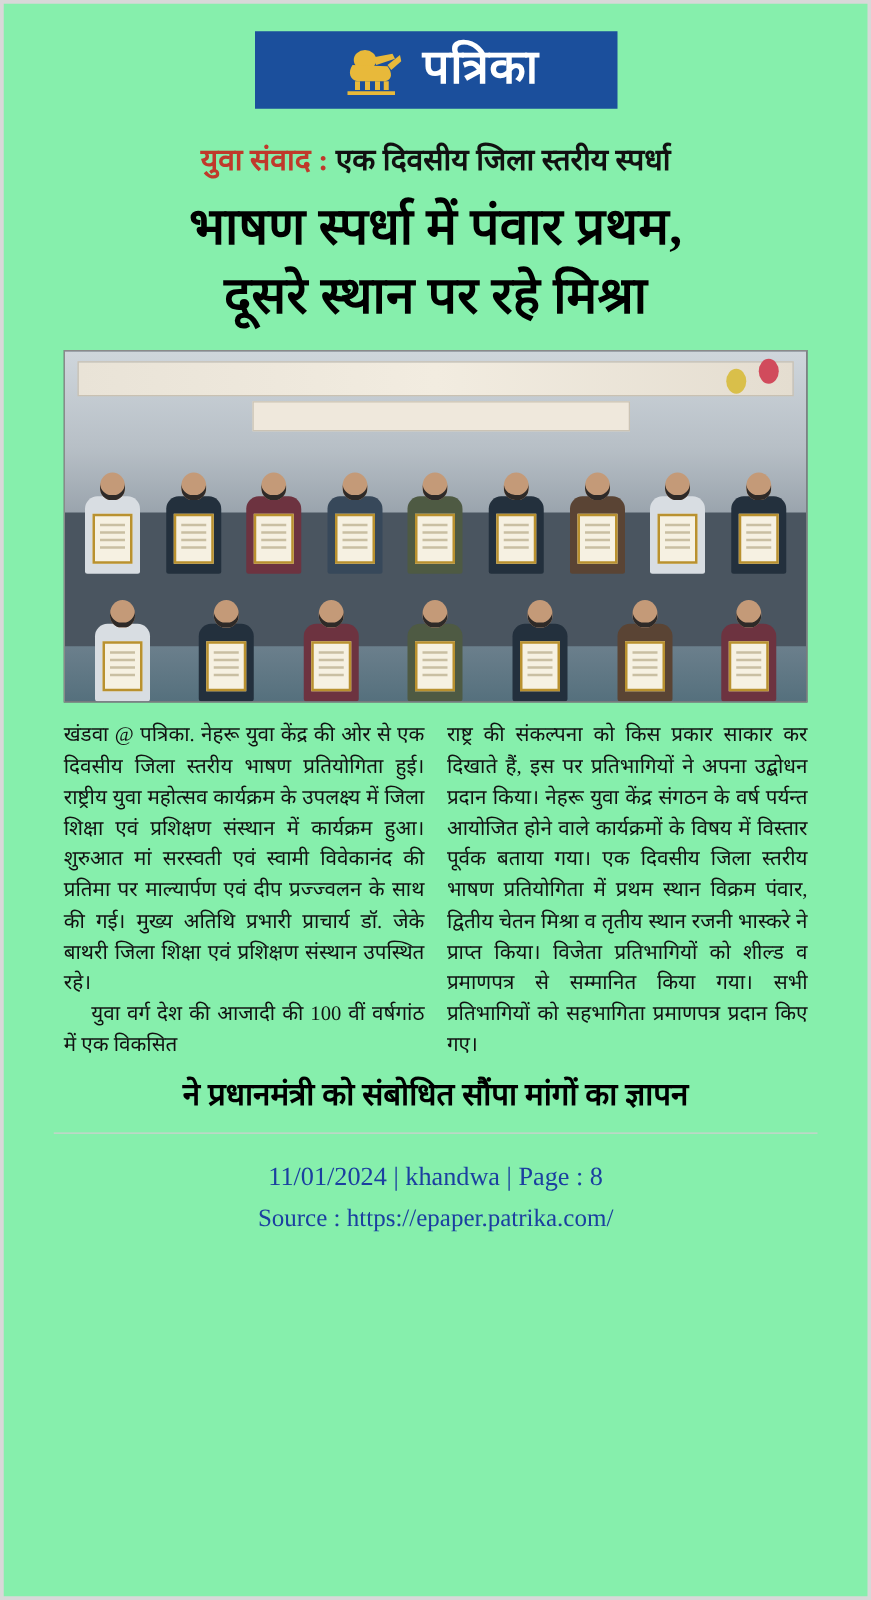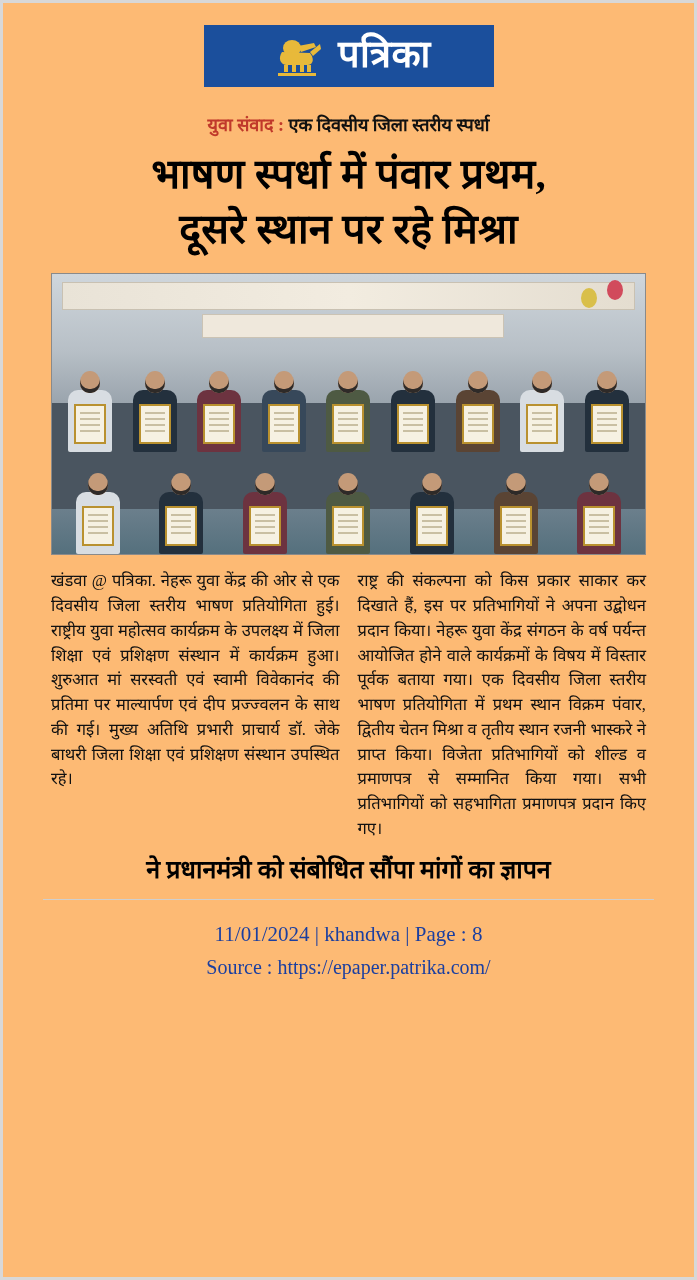--- a/index.html
+++ b/index.html
@@ -14,21 +14,21 @@
     color: #111;
     overflow: hidden;
     position: relative;
   }
   .page {
     position: relative;
     width: 697px;
     height: 1280px;
     box-sizing: border-box;
     border: 3px solid #d8d8d8;
-    background: #fdba74;
+    background: #86efac;
     padding: 0;
   }
   
   .masthead {
     margin: 22px auto 0 auto;
     width: 290px;
     height: 62px;
     background: #1b4f9c;
     display: flex;
     align-items: center;
@@ -48,21 +48,21 @@
     font-size: 38px;
     font-weight: bold;
     letter-spacing: 0.5px;
     line-height: 1;
     padding-bottom: 4px;
   }
   
   .kicker {
     margin: 28px 0 4px 0;
     text-align: center;
-    font-size: 18px;
+    font-size: 24px;
     font-weight: bold;
     line-height: 1.2;
   }
   .kicker .red {
     color: #c0392b;
   }
   .kicker .black {
     color: #111;
   }
   
@@ -345,20 +345,21 @@
           <div class="head"></div>
           <div class="torso maroon"></div>
           <div class="cert"></div>
         </div>
     </div>
   </div>
 
   <div class="body-columns">
     <div class="col">
       <p>खंडवा @ पत्रिका. नेहरू युवा केंद्र की ओर से एक दिवसीय जिला स्तरीय भाषण प्रतियोगिता हुई। राष्ट्रीय युवा महोत्सव कार्यक्रम के उपलक्ष्य में जिला शिक्षा एवं प्रशिक्षण संस्थान में कार्यक्रम हुआ। शुरुआत मां सरस्वती एवं स्वामी विवेकानंद की प्रतिमा पर माल्यार्पण एवं दीप प्रज्ज्वलन के साथ की गई। मुख्य अतिथि प्रभारी प्राचार्य डॉ. जेके बाथरी जिला शिक्षा एवं प्रशिक्षण संस्थान उपस्थित रहे।</p>
+      <p>युवा वर्ग देश की आजादी की 100 वीं वर्षगांठ में एक विकसित</p>
     </div>
     <div class="col">
       <p>राष्ट्र की संकल्पना को किस प्रकार साकार कर दिखाते हैं, इस पर प्रतिभागियों ने अपना उद्बोधन प्रदान किया। नेहरू युवा केंद्र संगठन के वर्ष पर्यन्त आयोजित होने वाले कार्यक्रमों के विषय में विस्तार पूर्वक बताया गया। एक दिवसीय जिला स्तरीय भाषण प्रतियोगिता में प्रथम स्थान विक्रम पंवार, द्वितीय चेतन मिश्रा व तृतीय स्थान रजनी भास्करे ने प्राप्त किया। विजेता प्रतिभागियों को शील्ड व प्रमाणपत्र से सम्मानित किया गया। सभी प्रतिभागियों को सहभागिता प्रमाणपत्र प्रदान किए गए।</p>
     </div>
   </div>
 
   <div class="strap">ने प्रधानमंत्री को संबोधित सौंपा मांगों का ज्ञापन</div>
 
   <div class="rule"></div>
 

